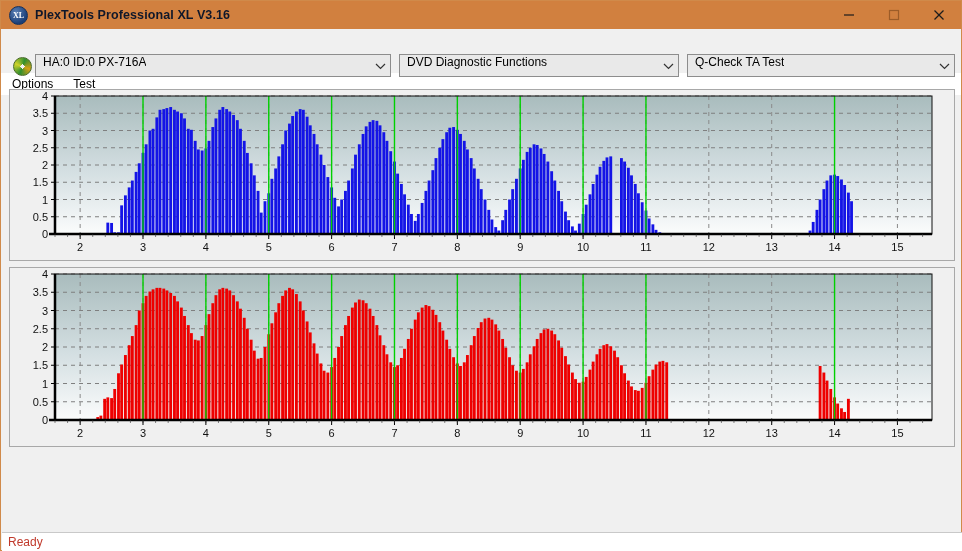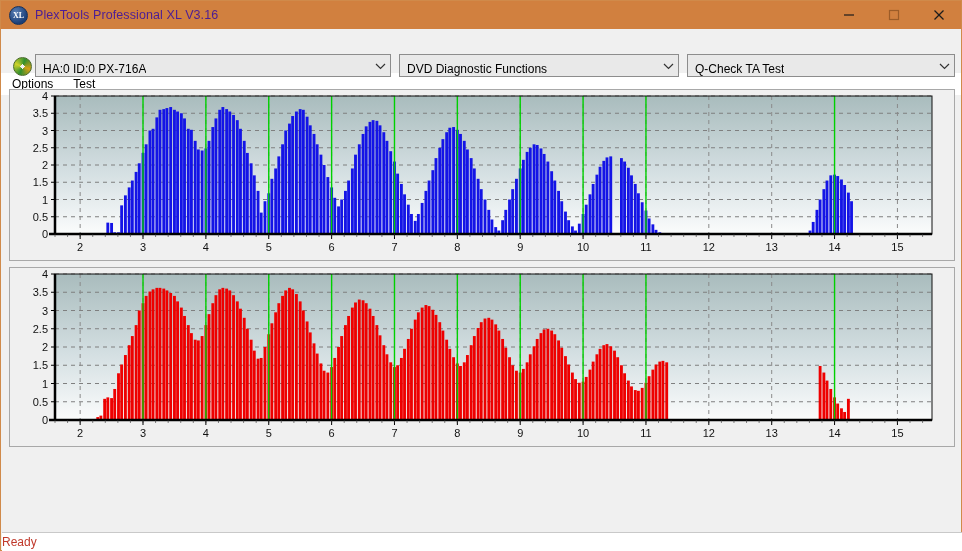--- a/index.html
+++ b/index.html
@@ -25,22 +25,23 @@
     width:17px;height:17px;border-radius:50%;
     background:radial-gradient(circle at 35% 30%,#5a7fb5,#1b3f78 70%);
     margin-left:8px;margin-right:7px;
     display:flex;align-items:center;justify-content:center;
     color:#fff;font-size:8px;font-weight:bold;
     font-family:"Liberation Serif", serif;
     border:1px solid #14315e;
     flex:none;
   }
   .title-text{
-    font-size:12.5px;color:#4c1d95;letter-spacing:0.1px;
+    font-size:12.5px;color:#0f172a;letter-spacing:0.1px;
     white-space:nowrap;
+    font-weight:bold;
   }
   .winbtns{margin-left:auto;display:flex;height:28px;}
   .winbtn{
     width:45px;height:28px;display:flex;align-items:center;justify-content:center;
     font-size:12px;color:#1c1c1c;
   }
   .winbtn svg{display:block;}
   
   .menubar{
     position:absolute;left:0;top:28px;width:100%;height:22px;
@@ -59,21 +60,21 @@
   .drive-icon{
     width:17px;height:17px;margin:0 4px 0 2px;border-radius:50%;
     background:
       radial-gradient(circle at 50% 50%, #f2f2f2 0 17%, rgba(0,0,0,0) 18%),
       conic-gradient(from 200deg,#2f8f2f,#cfd32a,#2f8f2f,#d4a017,#2f8f2f);
     border:1px solid #4b6b2a;
     position:absolute;left:-26px;top:2px;
   }
   .combo{
     background:#e9e9e9;border:1px solid #8d8d8d;
-    display:flex;align-items:flex-end;box-sizing:border-box;height:23px;
+    display:flex;align-items:flex-start;box-sizing:border-box;height:23px;
     position:absolute;top:3px;
   }
   .combo .ctext{
     font-size:12px;color:#000;padding-left:7px;white-space:nowrap;
     overflow:hidden;
   }
   .combo .carrow{
     margin-left:auto;width:20px;height:100%;
     display:flex;align-items:center;justify-content:center;
   }
@@ -93,21 +94,21 @@
   
   .bottom{
     position:absolute;left:0;top:452px;width:100%;height:78px;
   }
   
   .statusbar{
     position:absolute;left:1px;top:531px;width:960px;height:19px;
     background:#ffffff;border-top:1px solid #c9c9c9;
     box-sizing:border-box;display:flex;align-items:center;
   }
-  .statusbar span{font-size:12px;color:#c0392b;}
+  .statusbar span{font-size:12px;color:#c0392b;padding-left:6px;}
 </style>
 </head>
 <body>
 
 <div class="window">
 
   <div class="titlebar">
     <div class="app-icon">XL</div>
     <div class="title-text">PlexTools Professional XL V3.16</div>
     <div class="winbtns">

